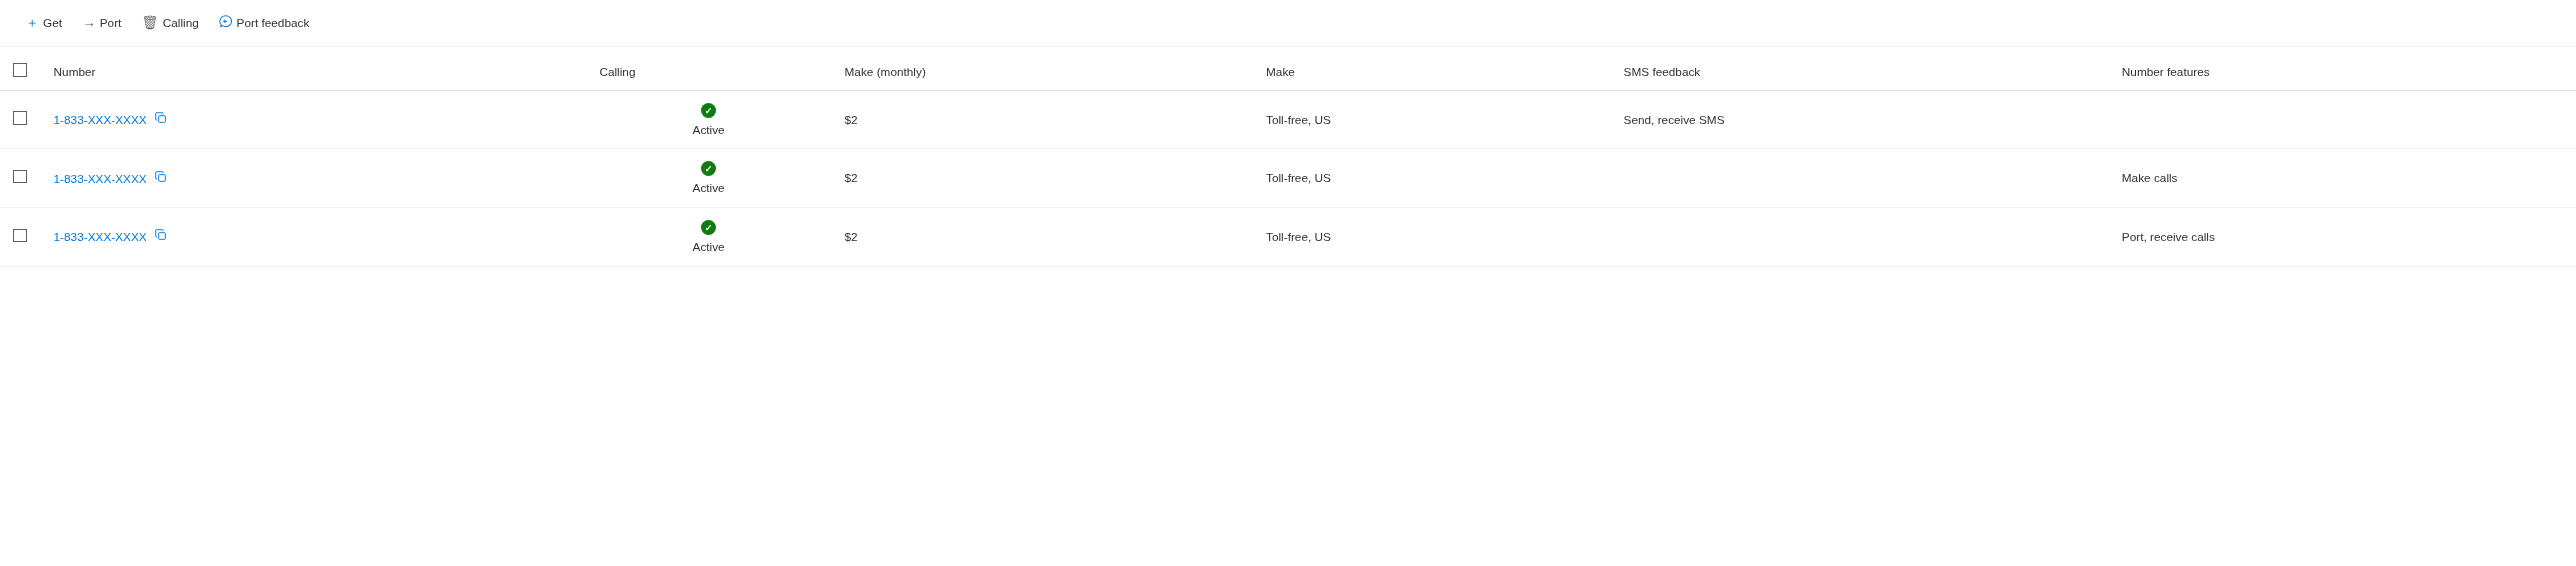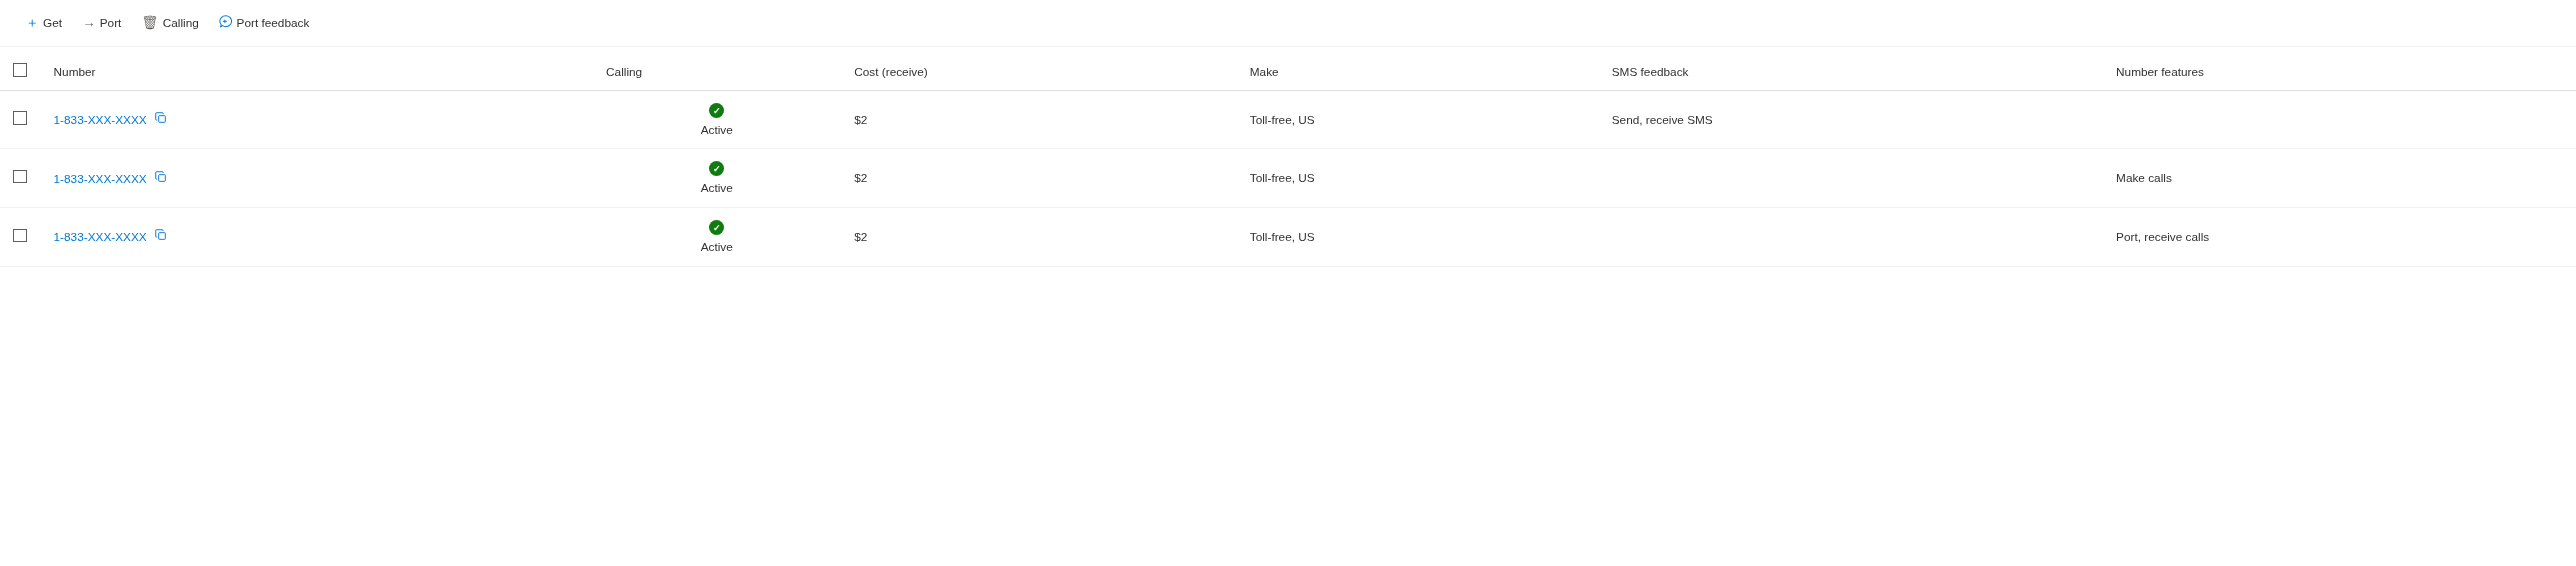--- a/index.html
+++ b/index.html
@@ -149,21 +149,21 @@
 
 <div class="table-container">
   <table>
     <thead>
       <tr>
         <th class="th-checkbox">
           <div class="checkbox"></div>
         </th>
         <th>Number</th>
         <th>Calling</th>
-        <th>Cost (receive)</th>
+        <th>Make (monthly)</th>
         <th>Make</th>
         <th>SMS feedback</th>
         <th>Number features</th>
       </tr>
     </thead>
     <tbody id="table-body">
     <tr>
       <td class="checkbox-cell">
         <div class="checkbox"></div>
       </td>

